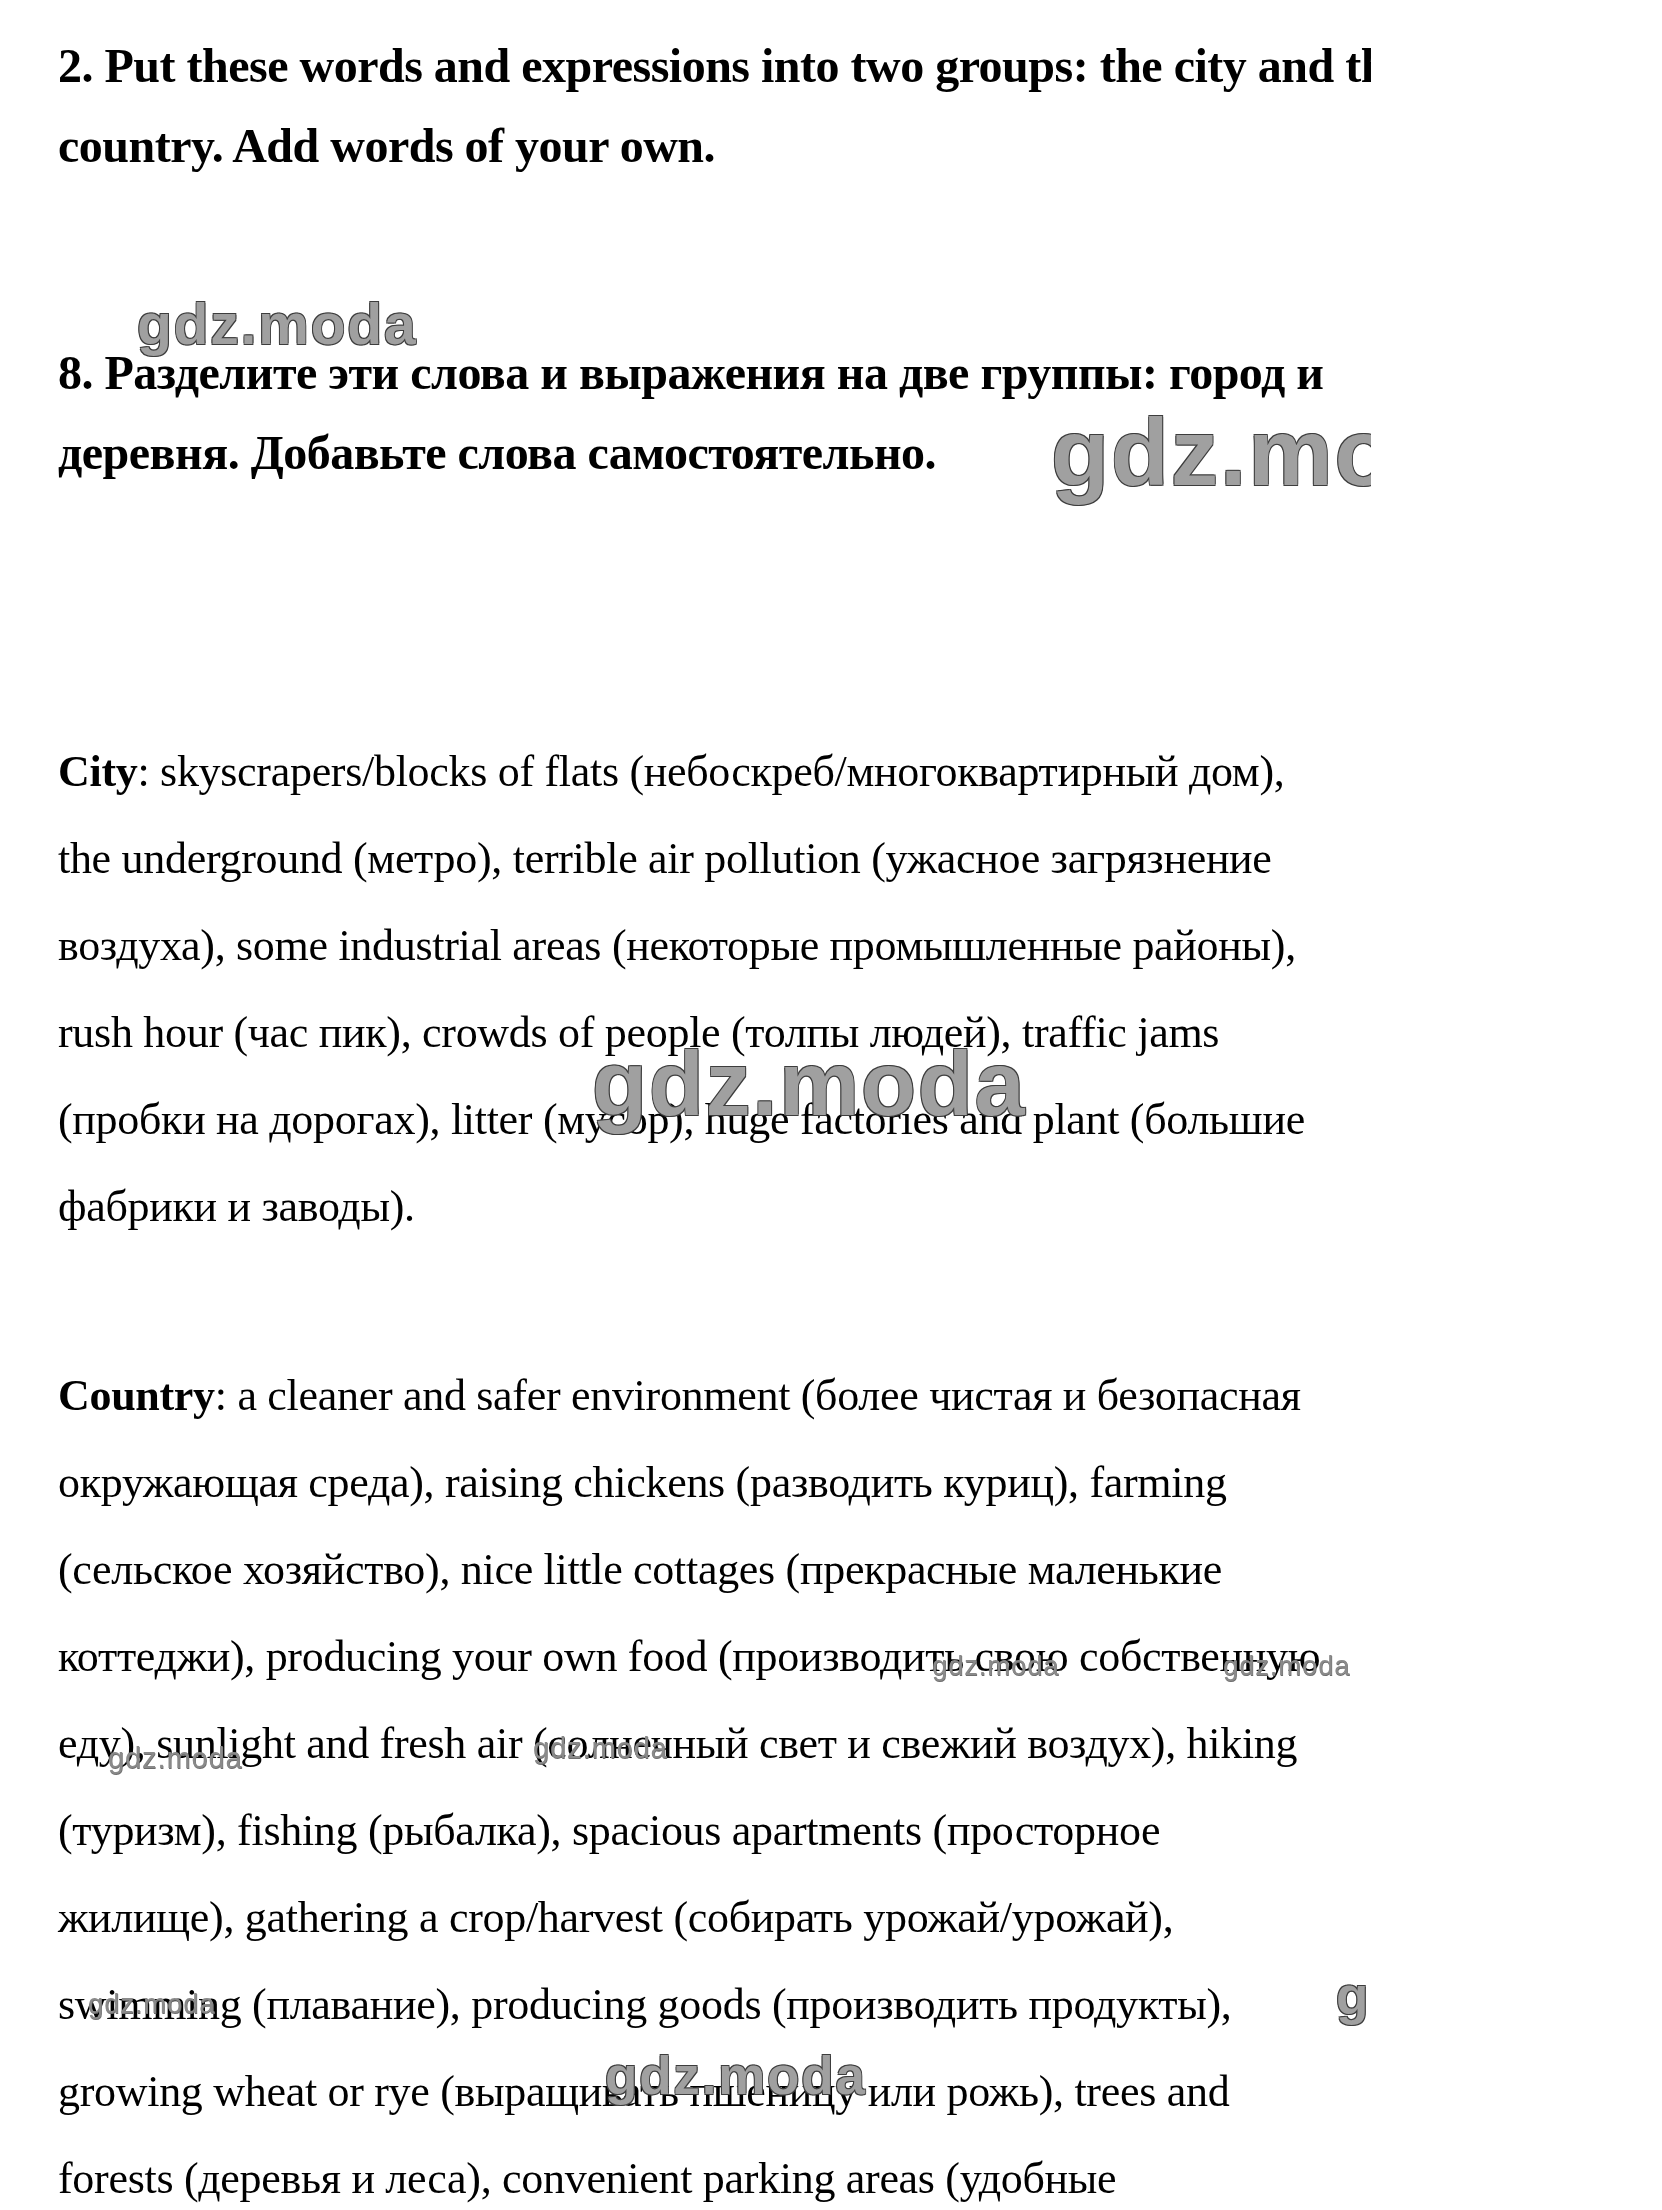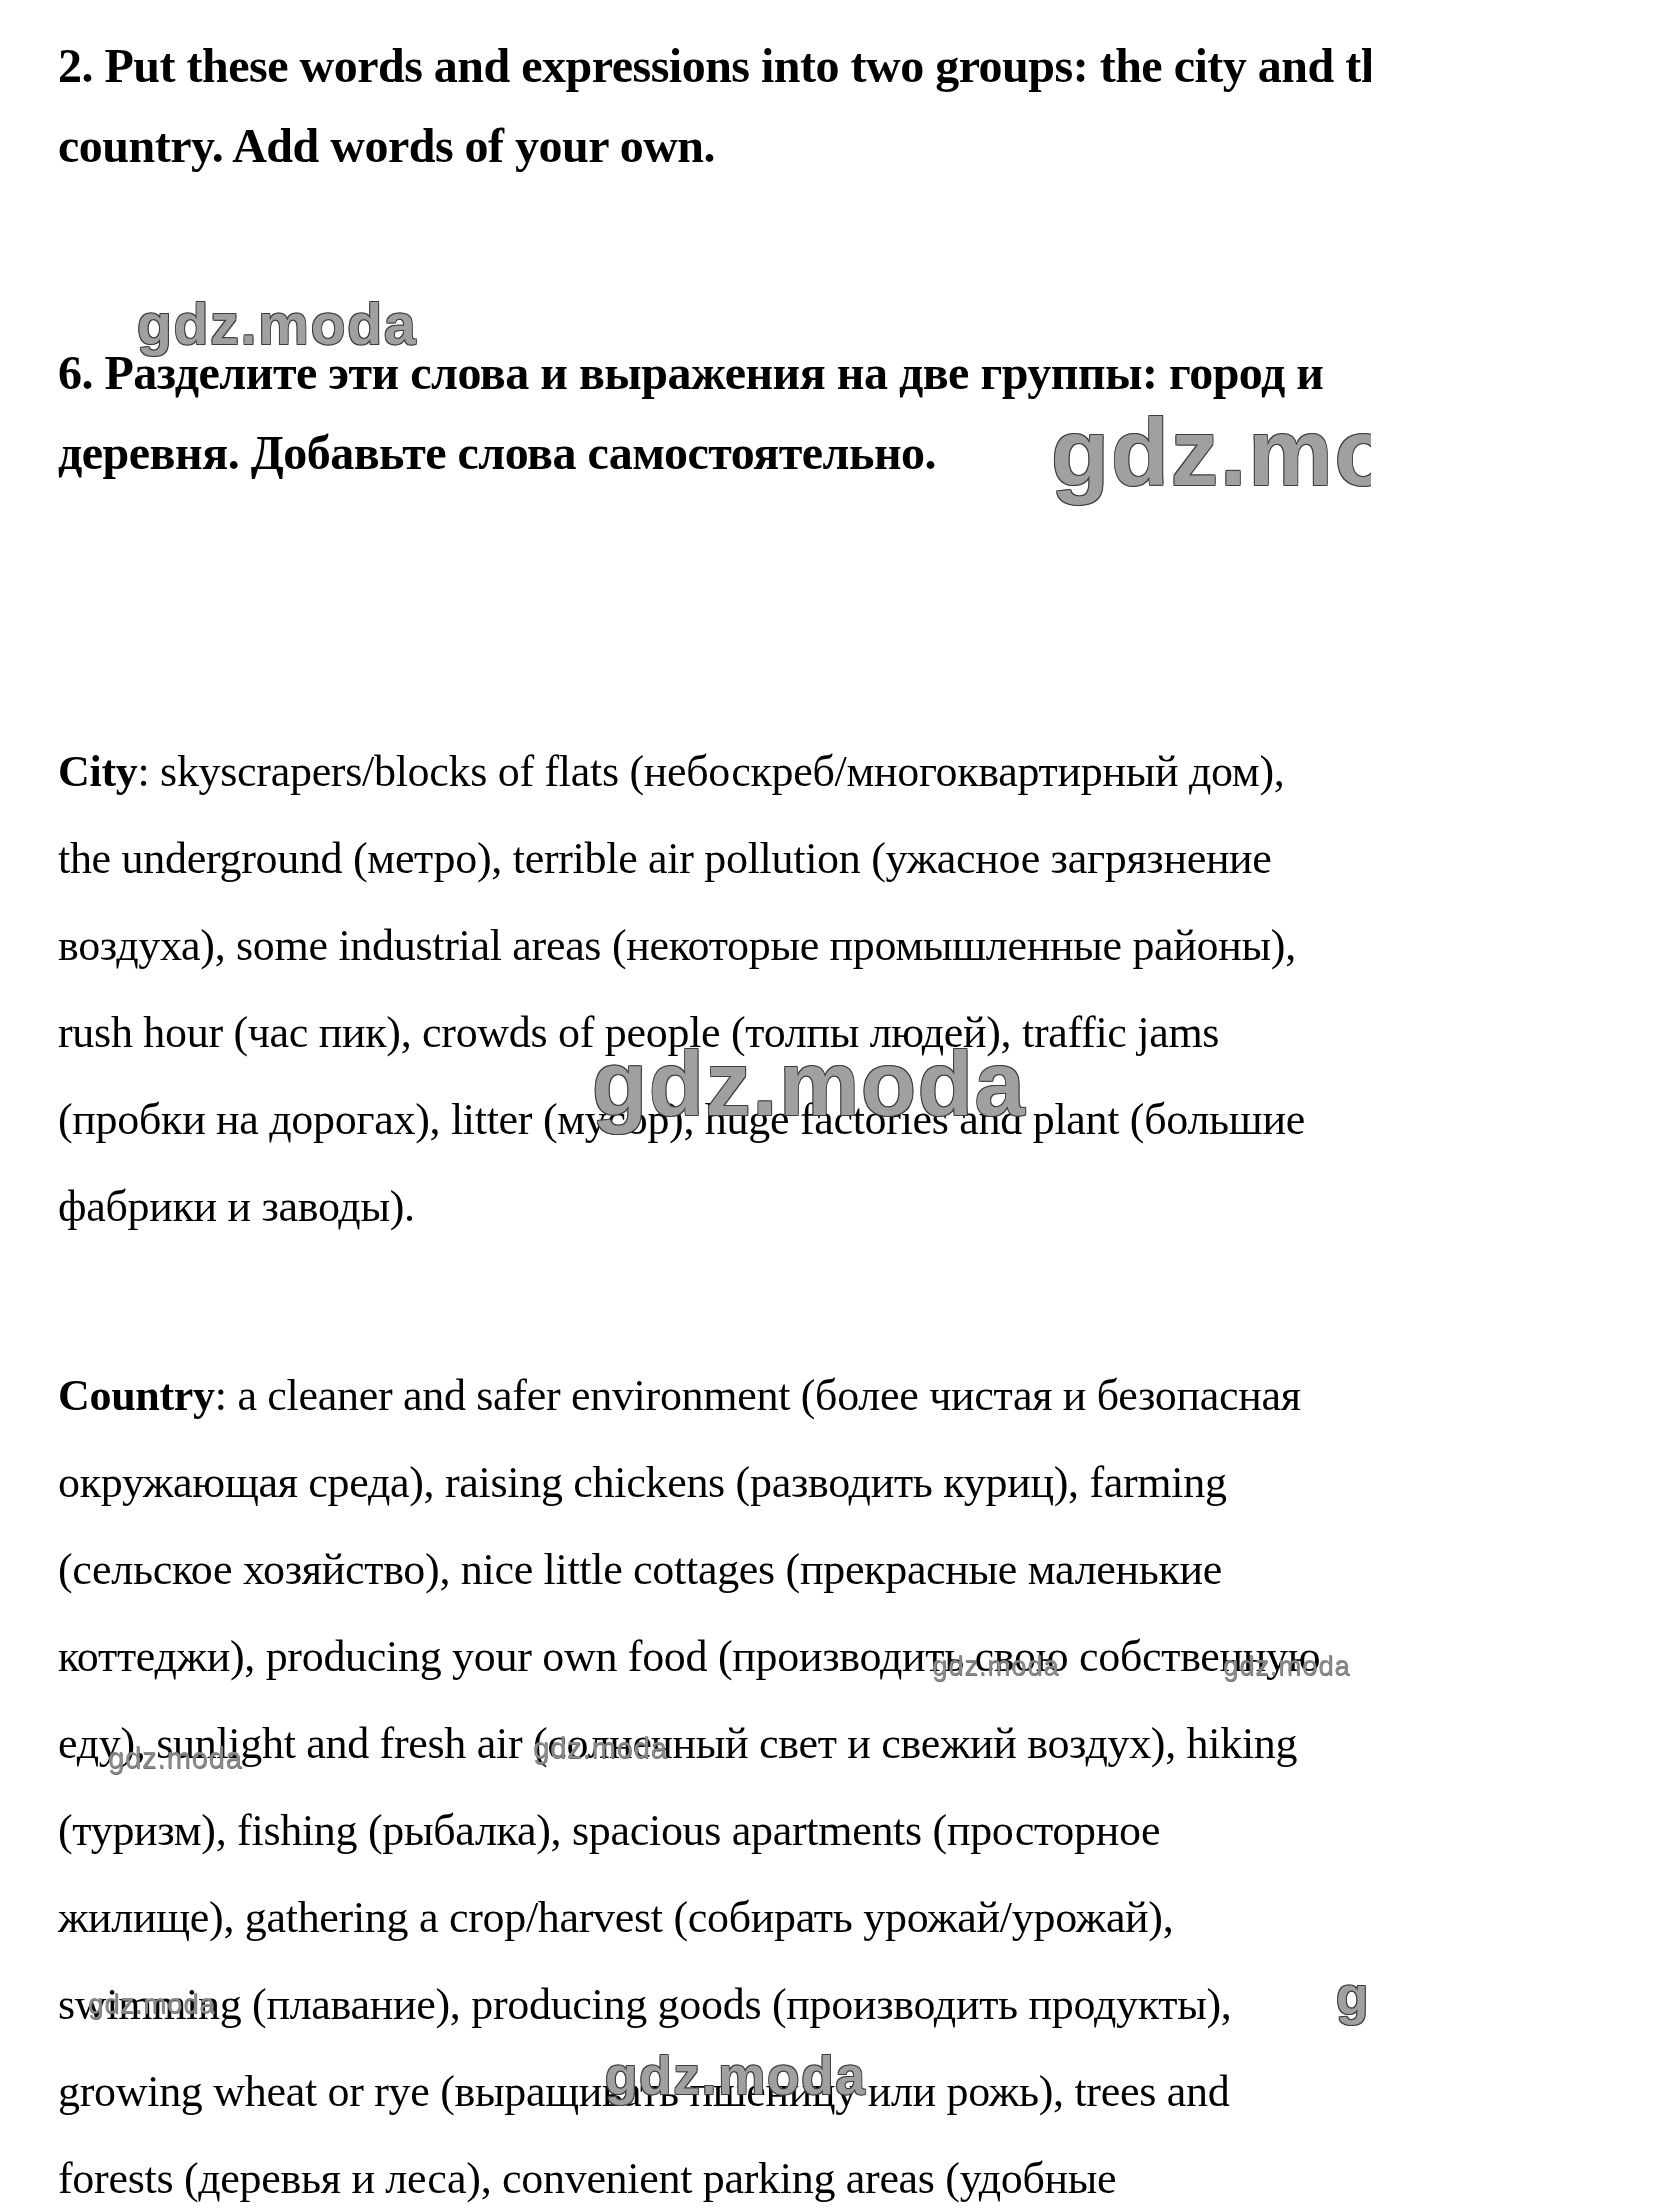--- a/index.html
+++ b/index.html
@@ -70,21 +70,21 @@
 </head>
 <body>
 
 <div class="page">
 
   <div class="heading heading-en">2. Put these words and expressions into two groups: the city and the
 country. Add words of your own.</div>
 
   <span class="wm wm-sketch wm-top">gdz.moda</span>
 
-  <div class="heading heading-ru">6. Разделите эти слова и выражения на две группы: город и
+  <div class="heading heading-ru">8. Разделите эти слова и выражения на две группы: город и
 деревня. Добавьте слова самостоятельно.</div>
 
   <span class="wm wm-sketch wm-big">gdz.moda</span>
 
   <div class="para para-city">
     <span class="lead">City</span><span>: skyscrapers/blocks of flats (небоскреб/многоквартирный дом),
 the underground (метро), terrible air pollution (ужасное загрязнение
 воздуха), some industrial areas (некоторые промышленные районы),
 rush hour (час пик), crowds of people (толпы людей), traffic jams
 (пробки на дорогах), litter (мусор), huge factories and plant (большие

